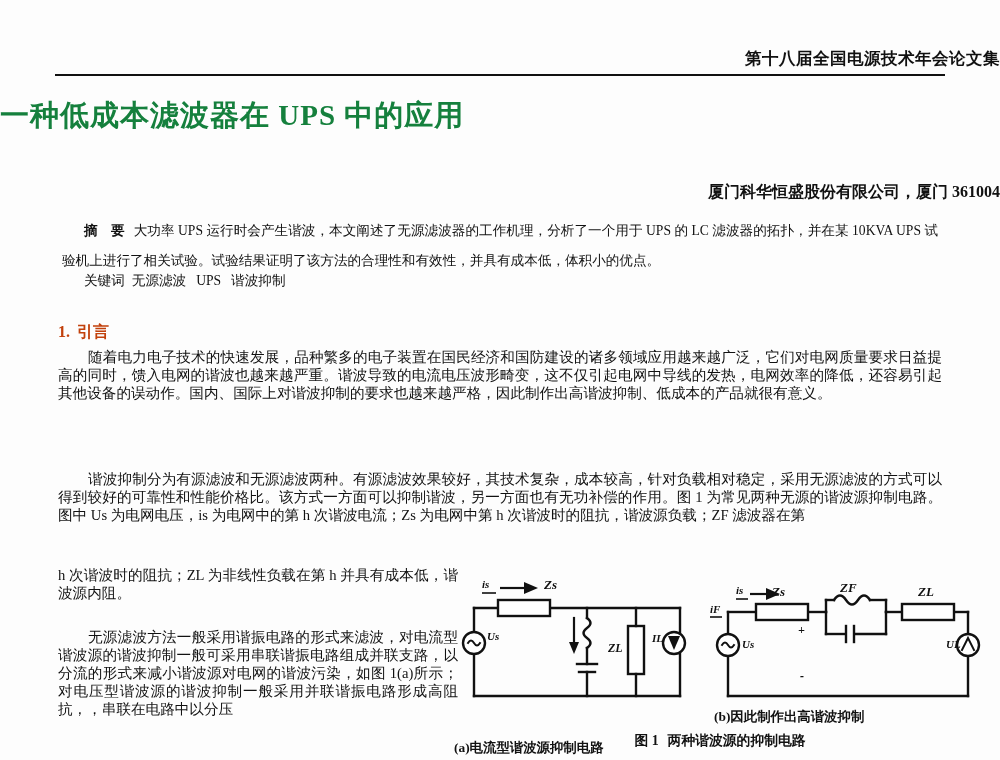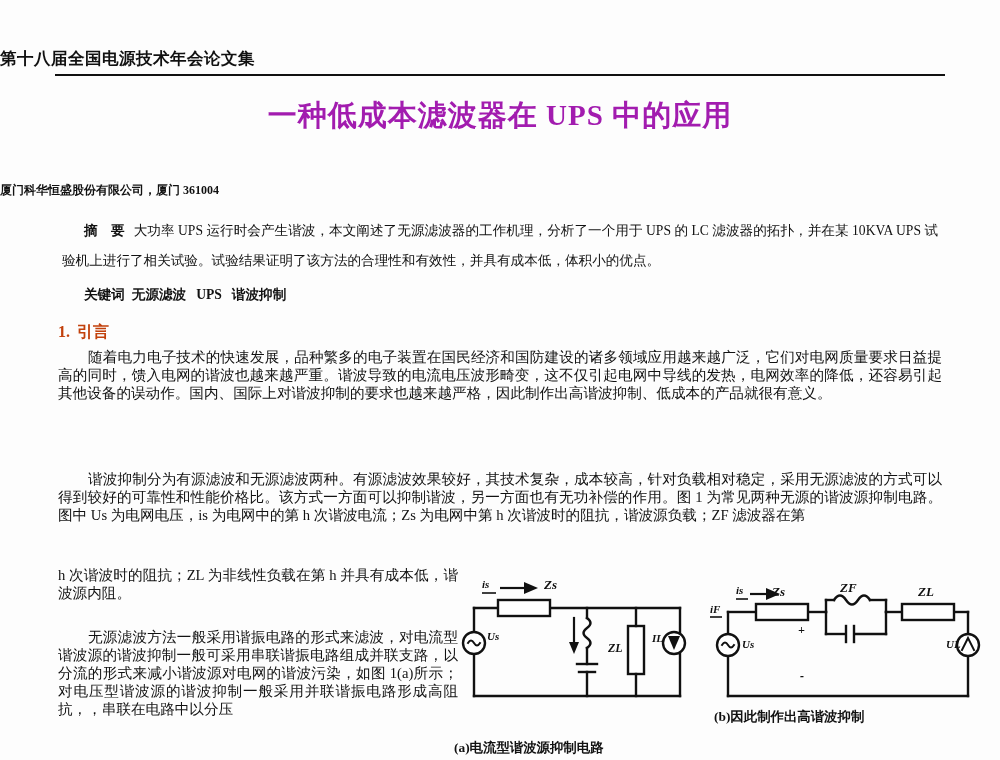--- a/index.html
+++ b/index.html
@@ -17,63 +17,62 @@
     background: #fdfdfd;
     overflow: hidden;
     box-sizing: border-box;
   }
   
   .running-header {
     position: absolute;
     top: 48px;
     left: 0;
     width: 1000px;
-    text-align: left;
+    text-align: right;
     font-size: 16.5px;
     font-weight: bold;
     letter-spacing: 0.5px;
     color: #111;
   }
   .header-rule {
     position: absolute;
     top: 74px;
     left: 55px;
     width: 890px;
     height: 0;
     border-top: 2px solid #111;
   }
   
   .doc-title {
     position: absolute;
     top: 96px;
     left: 0;
     width: 1000px;
-    text-align: center;
     font-size: 29px;
     font-weight: bold;
     letter-spacing: 1px;
-    color: #a21caf;
+    color: #15803d;
   }
   .authors {
     position: absolute;
     top: 152px;
     left: 0;
     width: 1000px;
     text-align: center;
     font-size: 16px;
     font-weight: bold;
     color: #111;
   }
   .affiliation {
     position: absolute;
     top: 182px;
     left: 0;
     width: 1000px;
-    text-align: left;
-    font-size: 12px;
+    text-align: right;
+    font-size: 16px;
     font-weight: bold;
     color: #111;
   }
   
   .abstract {
     position: absolute;
     top: 216px;
     left: 62px;
     width: 876px;
     font-size: 13.6px;
@@ -82,26 +81,26 @@
     color: #111;
   }
   .abstract .lead {
     font-weight: bold;
     letter-spacing: 5px;
     margin-left: 22px;
     margin-right: 4px;
   }
   .keywords {
     position: absolute;
-    top: 286px;
+    top: 272px;
     left: 62px;
     width: 876px;
     font-size: 13.6px;
     color: #111;
-    font-weight: bold;
+    font-weight: normal;
   }
   .keywords .kw-lead { margin-left: 22px; margin-right: 7px; }
   .keywords .kw-item { margin-right: 10px; }
   
   .section-head {
     position: absolute;
     left: 58px;
     font-size: 16px;
     font-weight: bold;
     color: #c2410c;
@@ -286,15 +285,18 @@
       <text x="130" y="20" font-size="13">ZF</text>
       <text x="208" y="24" font-size="13">ZL</text>
       <text x="32" y="76" font-size="11">Us</text>
       <text x="236" y="76" font-size="11">UL</text>
       <text x="88" y="62" font-size="12" font-style="normal">+</text>
       <text x="90" y="108" font-size="12" font-style="normal">-</text>
     </svg>
 
     <div class="sub-caption" id="cap-a">(a)电流型谐波源抑制电路</div>
     <div class="sub-caption" id="cap-b">(b)因此制作出高谐波抑制</div>
+    <div class="fig-caption">
+      <span class="fignum">图 1</span><span>两种谐波源的抑制电路</span>
+    </div>
   </div>
 
 </div>
 
 </body></html>

